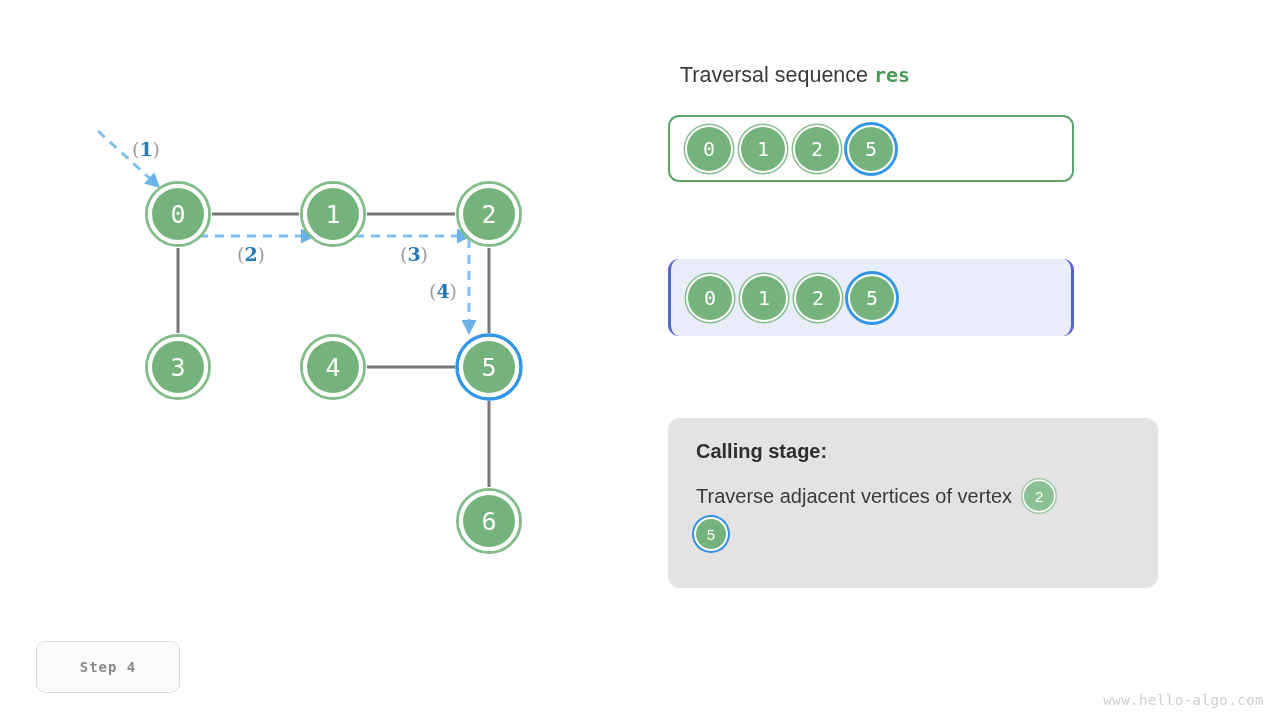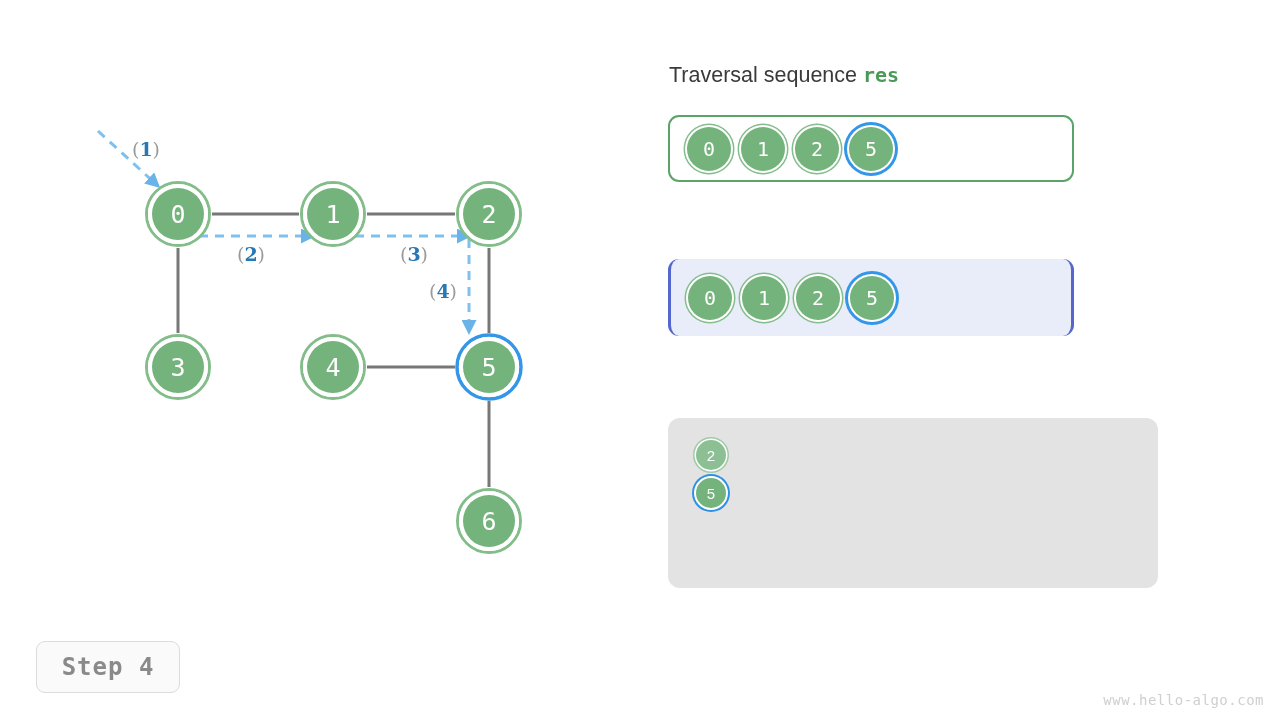--- a/index.html
+++ b/index.html
@@ -57,21 +57,21 @@
     white-space: nowrap;
   }
   .mono-kw {
     font-family: "DejaVu Sans Mono", monospace;
     font-weight: bold;
     font-size: 20px;
   }
   .kw-green { color: #4a9a57; }
   .kw-blue  { color: #2a3fd4; }
 
-  #res-heading  { left: 1px; top: 63px; }
+  #res-heading  { left: 12px; top: 63px; }
   #visited-heading { left: 5px; top: 208px; }
 
   .slot-box {
     position: absolute;
     box-sizing: border-box;
     display: flex;
     align-items: center;
     padding-left: 17px;
   }
   #res-box {
@@ -173,21 +173,21 @@
     width: 144px;
     height: 52px;
     border: 1.5px solid #dcdcdc;
     border-radius: 9px;
     background: #fafafa;
     display: flex;
     align-items: center;
     justify-content: center;
     font-family: "DejaVu Sans Mono", monospace;
     font-weight: bold;
-    font-size: 24px;
+    font-size: 14px;
     color: #8a8a8a;
     letter-spacing: 1px;
     box-sizing: border-box;
   }
 
   
   #watermark {
     position: absolute;
     right: 16px;
     bottom: 12px;
@@ -298,22 +298,24 @@
   <div class="slot-box" id="visited-box">
     <div id="visited-items" style="display:flex;align-items:center;">
         <div class="chip">0</div>
         <div class="chip">1</div>
         <div class="chip">2</div>
         <div class="chip active">5</div>
       </div>
   </div>
 
   <div id="calling-stage-box">
+    <div id="calling-stage-title">Calling stage:</div>
     <div id="calling-stage-lines">
         <div class="stage-line">
+          <span class="txt">Traverse adjacent vertices of vertex</span>
           <span class="mini-chip">2</span>
         </div>
         <div class="stage-line">
           <span class="mini-chip active">5</span>
         </div>
       </div>
   </div>
 
 </div>
 

